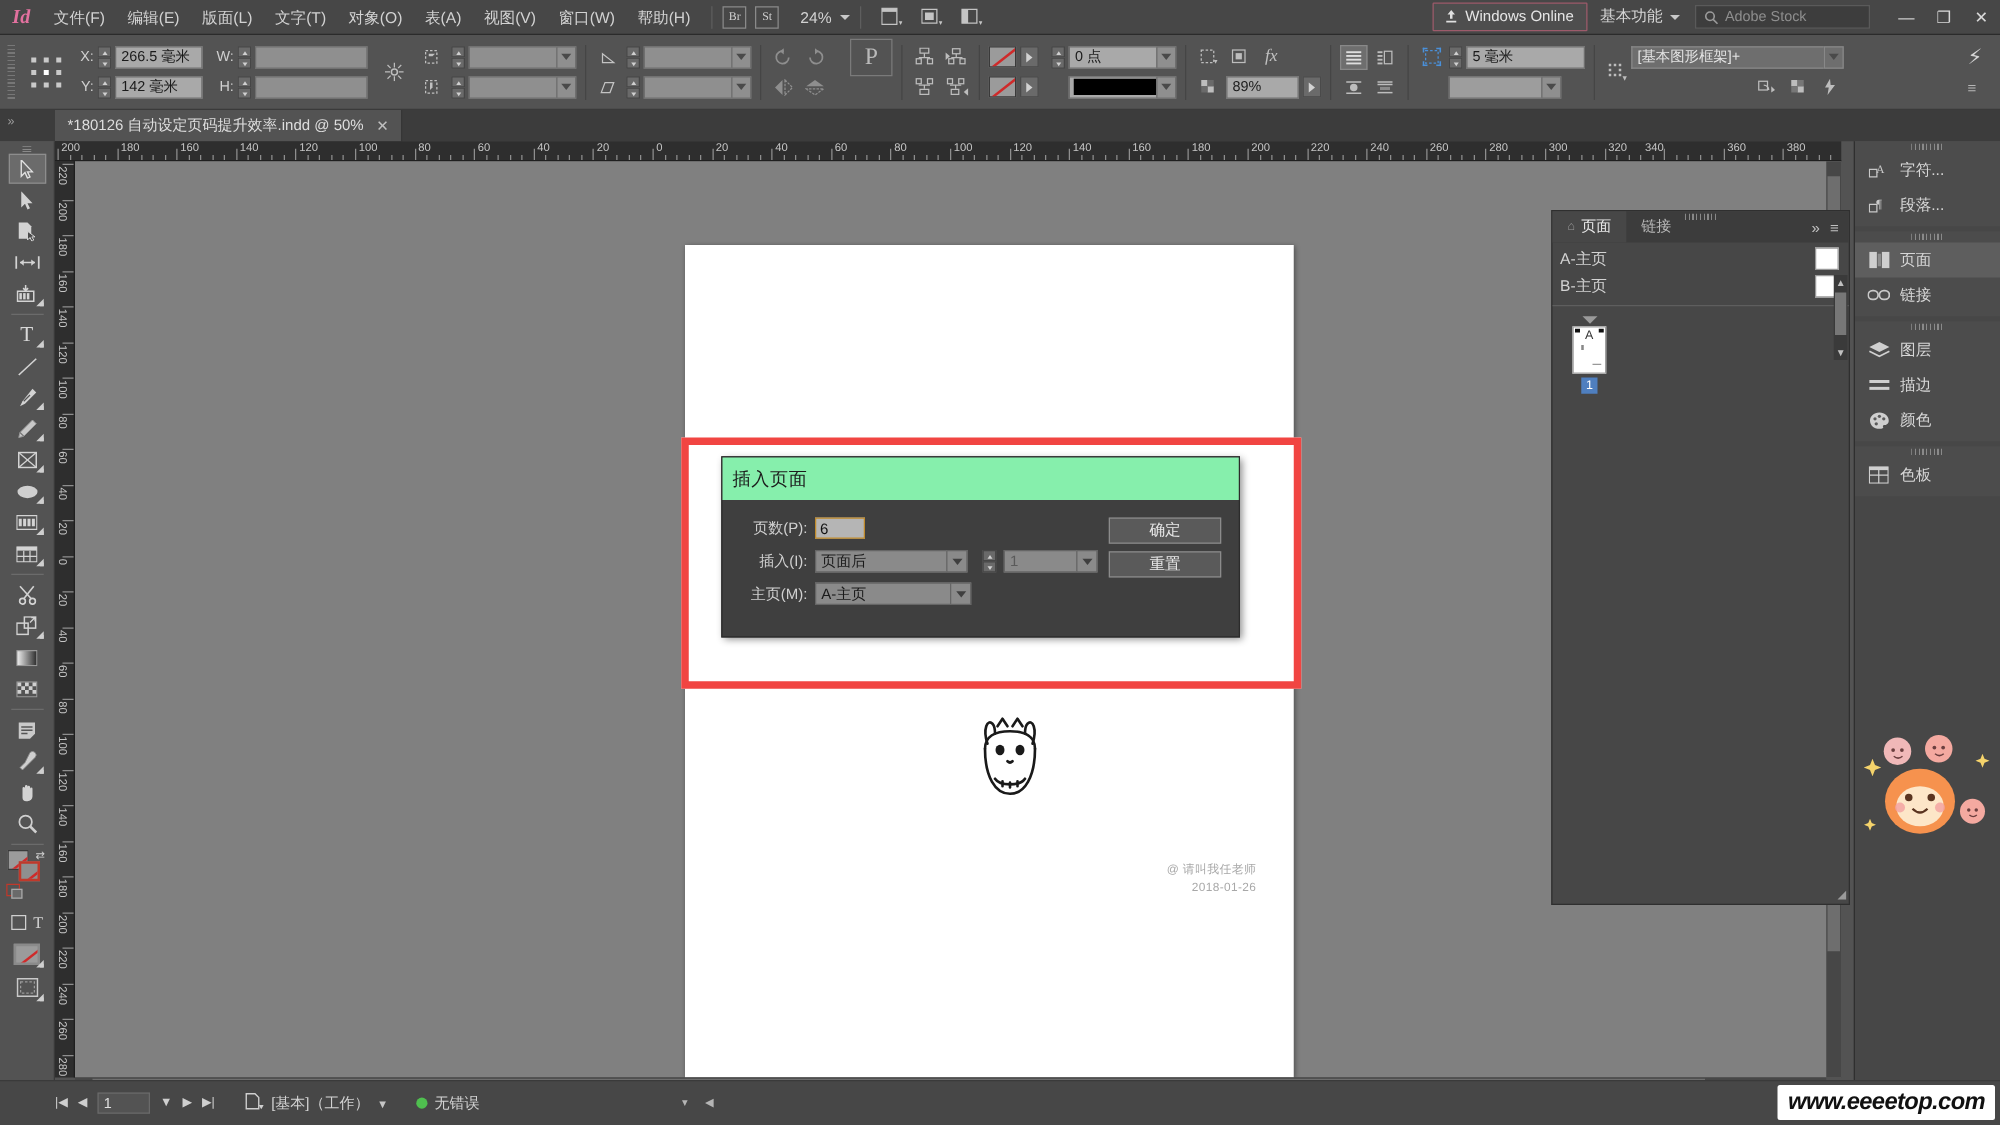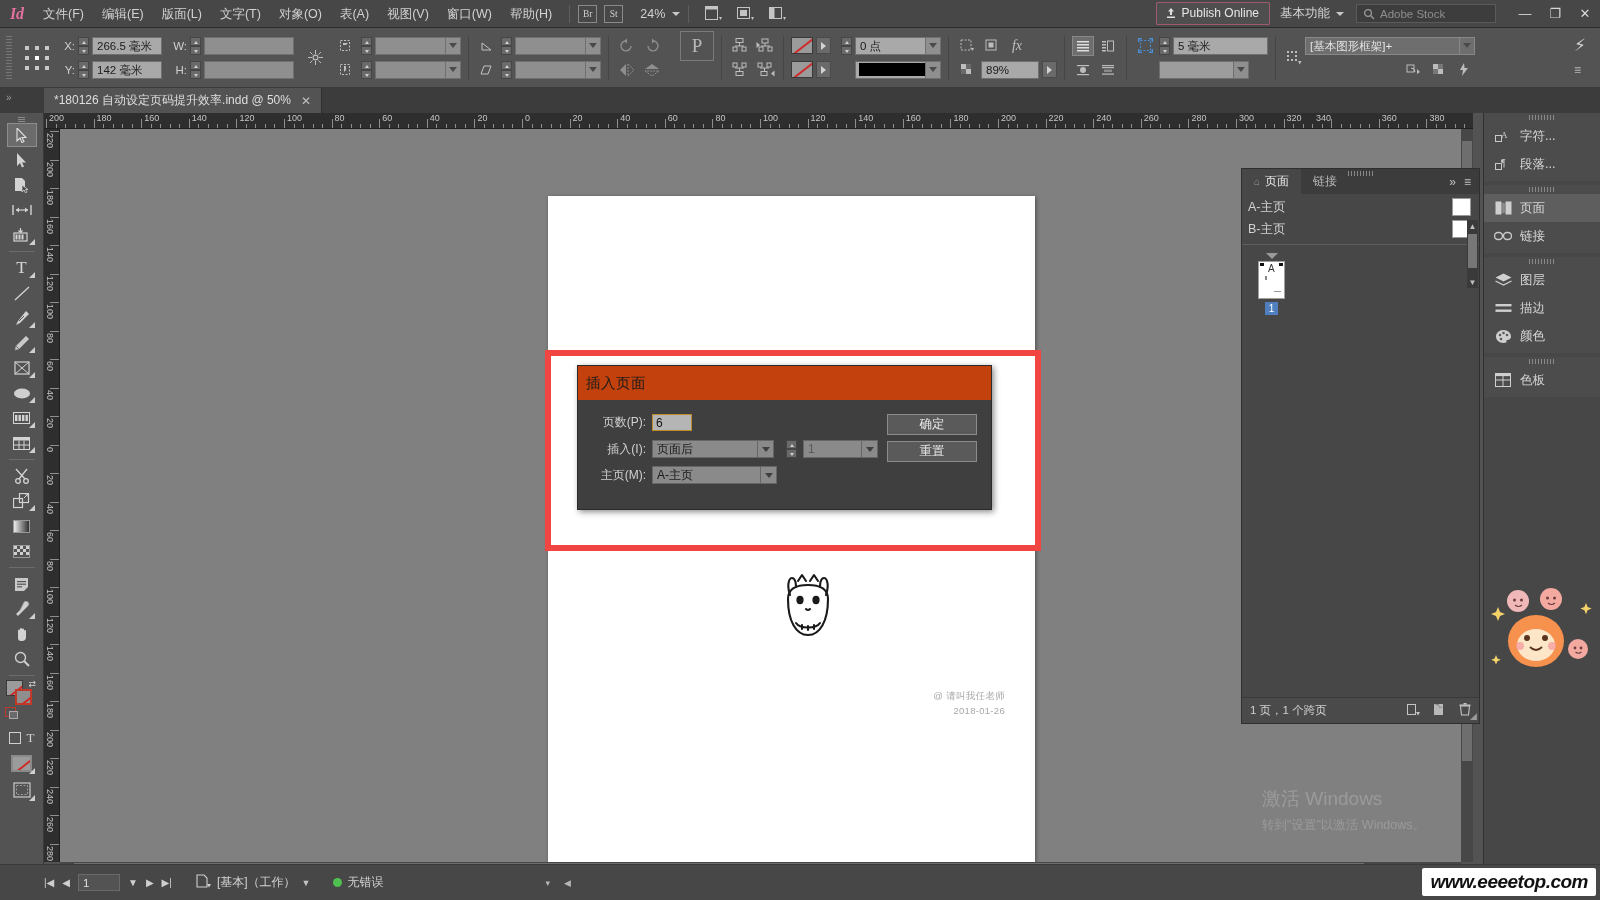--- a/index.html
+++ b/index.html
@@ -181,21 +181,21 @@
   }
   .cat { position: absolute; left: 228px; top: 373px; width: 64px; height: 72px; }
 
   
   .dialog {
     position: absolute; left: 577px; top: 365px; width: 415px; height: 145px;
     background: #3f3f3f; border: 1px solid #2b2b2b;
     box-shadow: 2px 2px 6px rgba(0,0,0,0.45);
   }
   .dlg-title {
-    height: 34px; background: #c2410c; color: #1b1b1b; font-size: 14.5px;
+    height: 34px; background: #86efac; color: #1b1b1b; font-size: 14.5px;
     display: flex; align-items: center; padding-left: 8px; letter-spacing: .5px;
   }
   .dlg-body { position: relative; height: 111px; }
   .drow { position: absolute; display: flex; align-items: center; gap: 6px; }
   .dlabel { color: #d0d0d0; font-size: 12px; text-align: right; width: 58px; }
   .din {
     height: 17px; background: #a9a9a9; color: #111; font-size: 12px;
     padding: 0 3px; line-height: 16px; border: 1px solid #6f6f6f;
   }
   .din.focus { border: 1px solid #c08a2a; background:#b5b5b5; }
@@ -348,21 +348,21 @@
         <rect x="0.5" y="1.5" width="5" height="11" fill="#c4c4c4"></rect>
         <path d="M14 11 l3 0 l-1.5 3 z" fill="#c4c4c4"></path>
       </svg>
     </div>
     <div class="spacer"></div>
     <div class="publish-btn">
       <svg width="12" height="12" viewBox="0 0 12 12">
         <path d="M6 1 L9 4.5 H7 V8 H5 V4.5 H3 Z" fill="#e0e0e0"></path>
         <path d="M2 9.5 H10 V11 H2 Z" fill="#e0e0e0"></path>
       </svg>
-      <span>Publish Online</span>
+      <span>Windows Online</span>
     </div>
     <div class="essentials">
       <span>基本功能</span>
       <span class="caret"></span>
     </div>
     <div class="stock">
       <svg width="12" height="12" viewBox="0 0 12 12">
         <circle cx="5" cy="5" r="3.4" fill="none" stroke="#9a9a9a" stroke-width="1.3"></circle>
         <line x1="7.5" y1="7.5" x2="11" y2="11" stroke="#9a9a9a" stroke-width="1.3"></line>
       </svg>
@@ -1370,44 +1370,20 @@
       <div class="pg-thumb">
         <span class="c1"></span>
           <span class="c2"></span>
         <span class="a">A</span>
         <span class="bar"></span>
           <span class="ln"></span>
       </div>
       <div class="pg-num">1</div>
     </div>
 
-    <div class="pp-footer">
-      <span>1 页，1 个跨页</span>
-      <span class="icons">
-        <span>
-          <svg width="14" height="13" viewBox="0 0 14 13">
-            <rect x="0.5" y="1.5" width="8" height="10" fill="none" stroke="#c5c5c5"></rect>
-            <path d="M9 9 l4 0 l-2 3.5 z" fill="#c5c5c5"></path>
-          </svg>
-        </span>
-        <span>
-          <svg width="14" height="13" viewBox="0 0 14 13">
-            <path d="M1 1 H10 V12 H1 Z" fill="#b9b9b9"></path>
-            <path d="M1 1 H6 V5 H10" fill="#8a8a8a"></path>
-          </svg>
-        </span>
-        <span>
-          <svg width="12" height="13" viewBox="0 0 12 13">
-            <path d="M1.5 3 H10.5 L9.5 12 H2.5 Z" fill="none" stroke="#c5c5c5" stroke-width="1.1"></path>
-            <rect x="0.5" y="1.5" width="11" height="1.4" fill="#c5c5c5"></rect>
-            <rect x="4.5" y="0" width="3" height="1.6" fill="#c5c5c5"></rect>
-          </svg>
-        </span>
-      </span>
-    </div>
     <div style="position:absolute;right:2px;bottom:2px;color:#9a9a9a;font-size:9px">◢</div>
   </div>
 
   <div class="dock">
 
     <div class="dockgrp">
       <div class="dockgrip">
           <i></i>
         </div>
       <div class="dockitem">
@@ -1568,19 +1544,15 @@
     <div style="width:10px"></div>
     <div class="sb-sel">
       <span class="greendot"></span>
       <span>无错误</span>
     </div>
     <div style="width:150px"></div>
     <span style="color:#b5b5b5;font-size:9px">▾</span>
     <span style="color:#b5b5b5;font-size:9px;margin-left:8px">◀</span>
   </div>
 
-  <div class="winact">
-    <div>激活 Windows</div>
-    <div class="sub">转到"设置"以激活 Windows。</div>
-  </div>
   <div class="wm">www.eeeetop.com</div>
 
 </div>
 
 </body></html>

